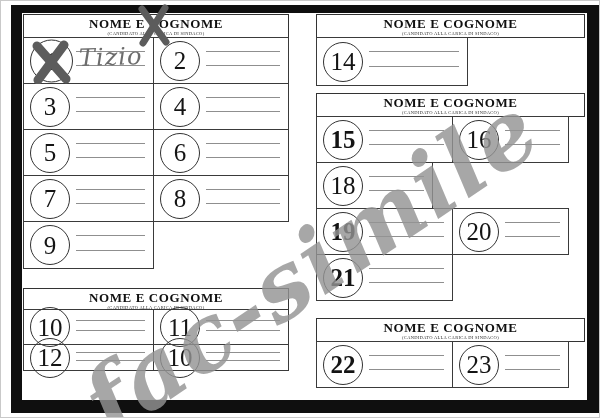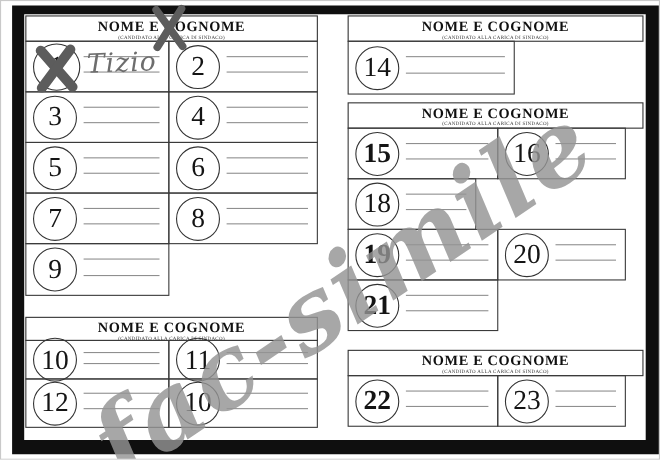--- a/index.html
+++ b/index.html
@@ -56,21 +56,21 @@
     position:relative;
     box-sizing:border-box;
     border:1px solid #3a3a3a;
     background:transparent;
   }
   .cell + .cell{margin-left:-1px;}
   .ca-l{width:131px;} .ca-r{width:136px;}
   .cd-l{width:137px;font-weight:bold;} .cd-r{width:117px;text-decoration:underline;}
   .cc14{width:152px;}
   .r47{height:47px;} .r48{height:48px;} .r49{height:49px;}
-  .r44{height:36px;} .r45{height:45px;}
+  .r44{height:36px;} .r45{height:27px;}
   .circle{
     position:absolute;
     left:6px;top:50%;
     transform:translateY(-50%);
     width:40px;height:40px;
     box-sizing:border-box;
     border:1.4px solid #333333;
     border-radius:50%;
     display:flex;align-items:center;justify-content:center;
   }

